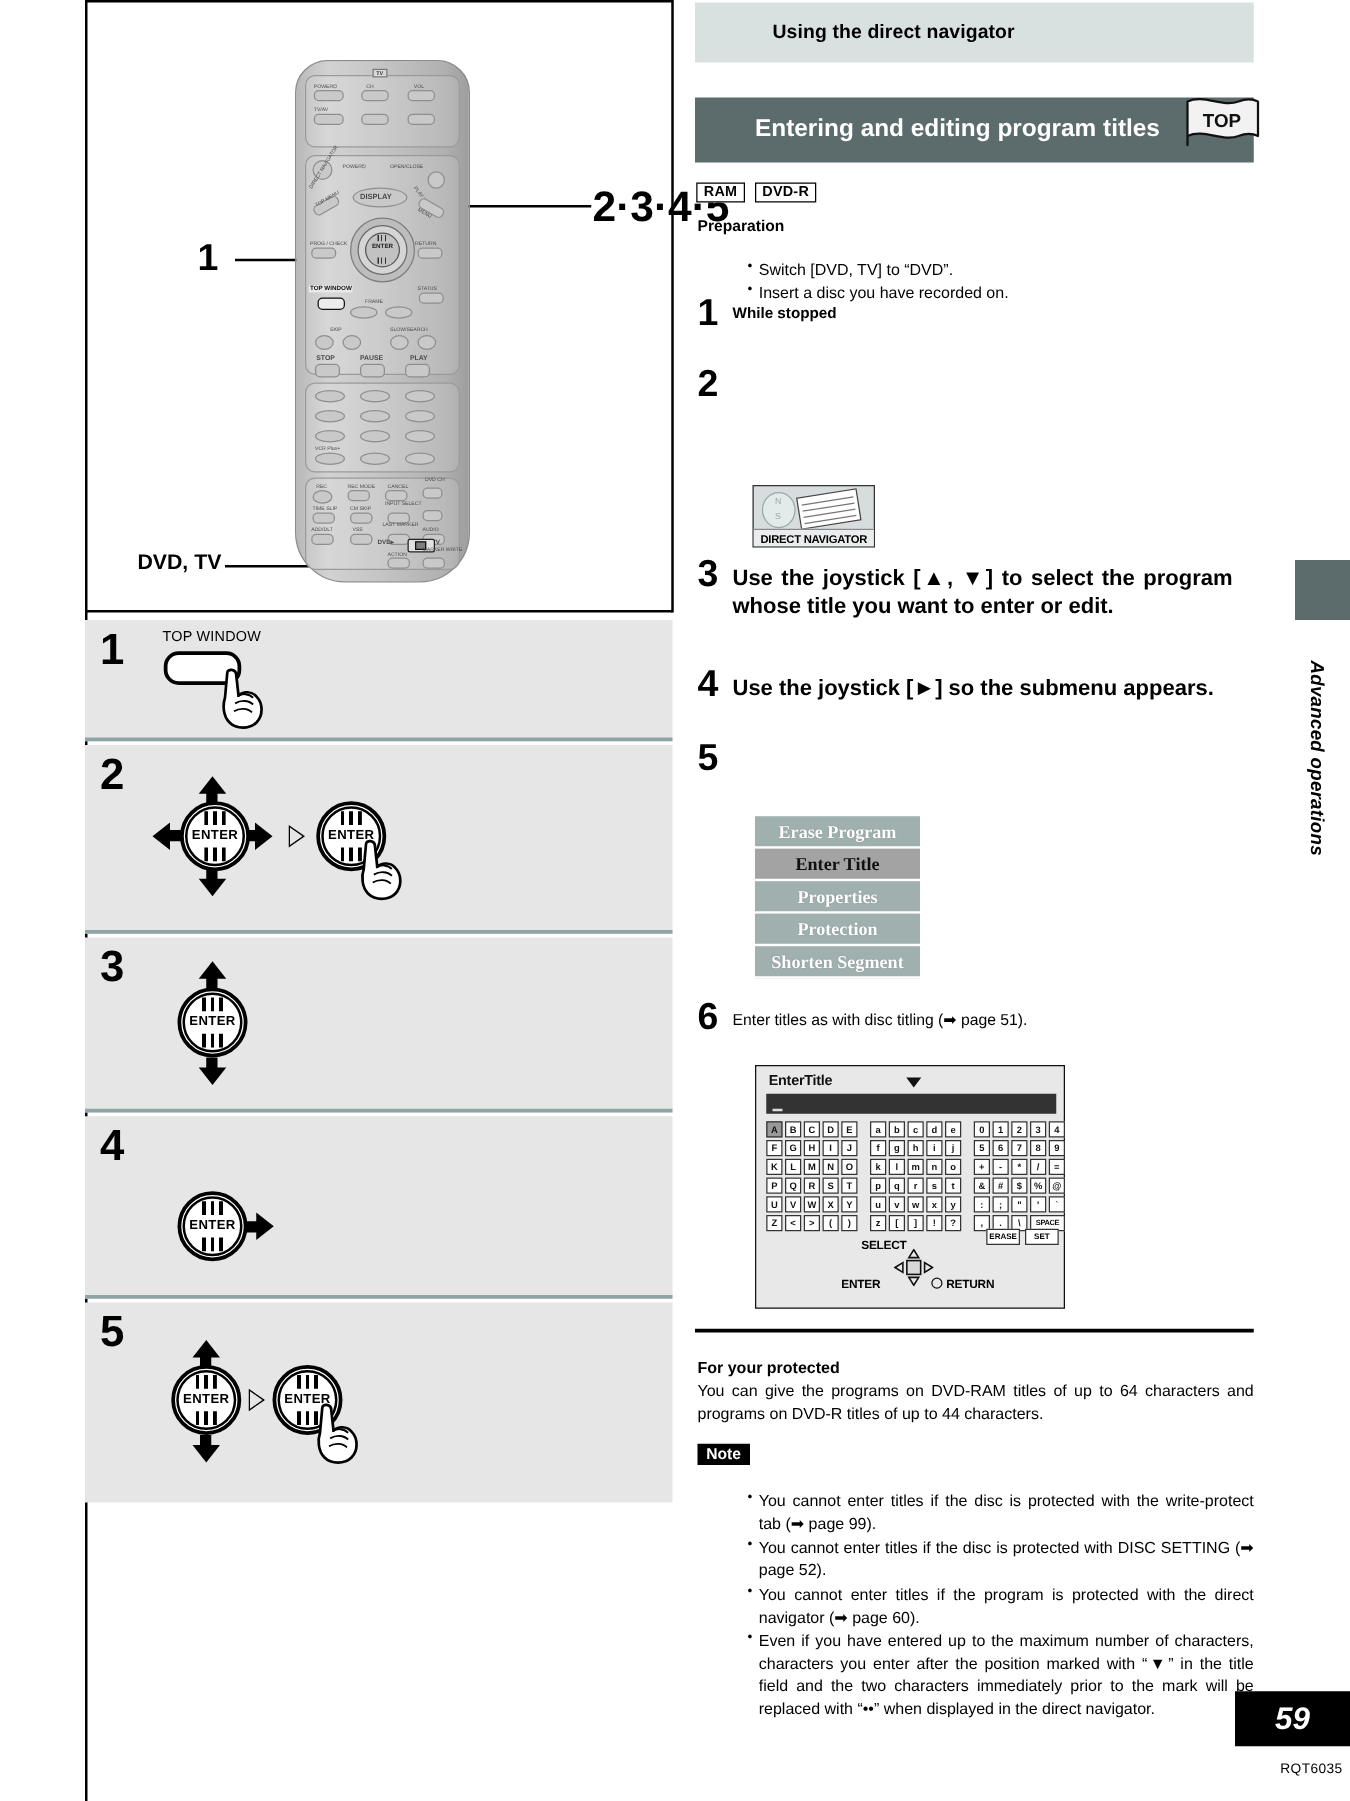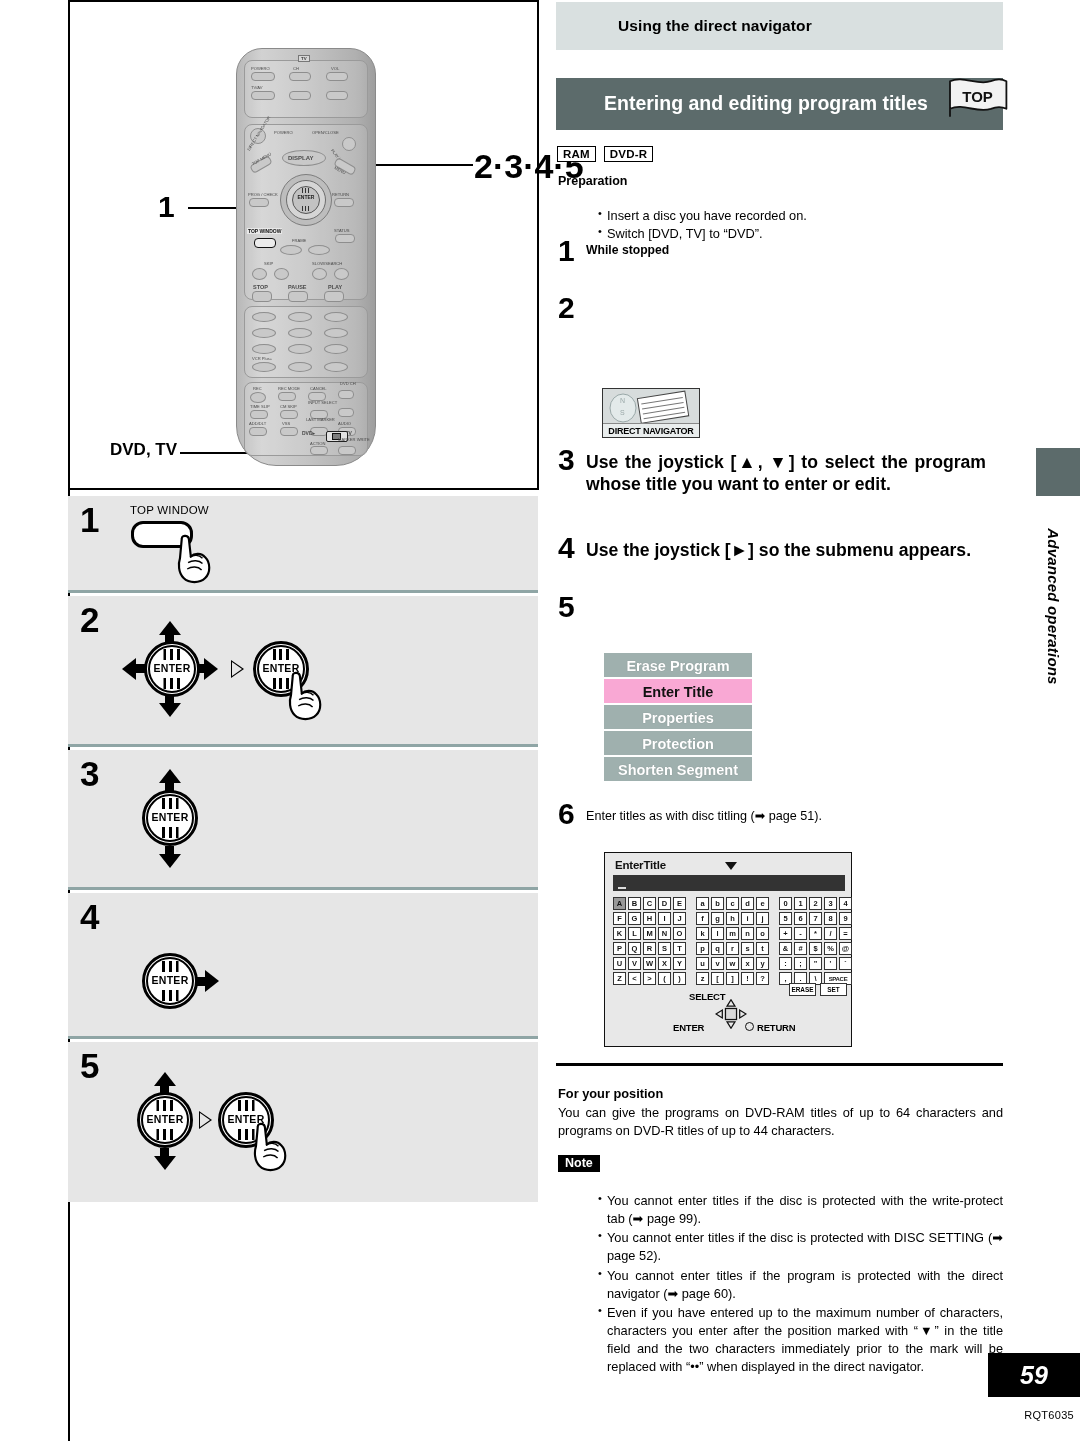--- a/index.html
+++ b/index.html
@@ -168,27 +168,27 @@
   .dn-icon {
     position:absolute; width:98px; height:50px; background:#d7dcdc; border:1.6px solid #333;
   }
   .dn-icon .cap {
     position:absolute; left:0; right:0; bottom:0; height:14px; background:#e9eded;
     font-size:9px; font-weight:bold; text-align:center; line-height:14px; letter-spacing:-0.2px;
     border-top:1px solid #888;
   }
 
   
-  .submenu { position:absolute; left:48px; width:148px; }
+  .submenu { position:absolute; left:48px; width:132px;font-family:Liberation Serif, serif; }
   .submenu .it {
     height:26px; line-height:26px; font-size:14.5px; font-weight:bold; text-align:center;
     background:#9fb0ae; color:#fff; border-bottom:2px solid #fff;
     text-shadow:0 0 1px rgba(0,0,0,.25);
   }
-  .submenu .it.sel { background:#f9a8d4; color:#111; text-shadow:none; }
+  .submenu .it.sel { background:#a3a3a3; color:#111; text-shadow:none; }
 
   
   .osd {
     position:absolute; left:48px; width:248px; height:195px;
     background:#e8e8e8; border:1.6px solid #111;
   }
   .osd .hdr { position:absolute; left:10px; top:6px; font-size:11.5px; font-weight:bold; color:#111; letter-spacing:-0.2px;}
   .osd .caret { position:absolute; left:120px; top:9px; width:0;height:0;
     border-left:6px solid transparent;border-right:6px solid transparent;border-top:8px solid #111; }
   .osd .field { position:absolute; left:8px; top:22px; width:232px; height:16px; background:#333; }
@@ -516,22 +516,22 @@
       <text x="56" y="46" font-family="Liberation Sans, sans-serif" font-size="25" font-weight="bold" text-anchor="middle" fill="#111">TOP</text>
     </svg>
 
     <div class="badges">
       <div class="badge">RAM</div>
       <div class="badge">DVD-R</div>
     </div>
 
     <div class="prep-head">Preparation</div>
     <ul class="prep-list">
+      <li>Switch [DVD, TV] to “DVD”.</li>
       <li>Insert a disc you have recorded on.</li>
-      <li>Switch [DVD, TV] to “DVD”.</li>
     </ul>
 
     <div class="rstep" style="top:243px;">
       <div class="n">1</div>
       <div class="body">
         <div class="sub">While stopped</div>
       </div>
     </div>
 
     <div class="rstep" style="top:300px;">
@@ -742,21 +742,21 @@
         <polygon points="39,19 31,14 31,24" fill="none" stroke="#111" stroke-width="1.6"></polygon>
         <rect x="13" y="12" width="14" height="14" fill="#d8d8d8" stroke="#111" stroke-width="1.6"></rect>
       </svg>
       <div class="lg-enter">ENTER</div>
       <div class="lg-ocircle"></div>
       <div class="lg-return">RETURN</div>
     </div>
 
     <div class="rule-thick" style="top:1063px;"></div>
 
-    <div class="fyr-head" style="top:1086px;">For your position</div>
+    <div class="fyr-head" style="top:1086px;">For your protected</div>
     <div class="fyr-body" style="top:1104px;">You can give the programs on DVD-RAM titles of up to 64 characters and programs on DVD-R titles of up to 44 characters.</div>
 
     <div class="note-tag" style="top:1155px;">Note</div>
     <ul class="note-list" style="top:1176px;">
       <li>You cannot enter titles if the disc is protected with the write-protect tab (➡ page 99).</li>
       <li>You cannot enter titles if the disc is protected with DISC SETTING (➡ page 52).</li>
       <li>You cannot enter titles if the program is protected with the direct navigator (➡ page 60).</li>
       <li>Even if you have entered up to the maximum number of characters, characters you enter after the position marked with “▼” in the title field and the two characters immediately prior to the mark will be replaced with “••” when displayed in the direct navigator.</li>
     </ul>
   </div>

